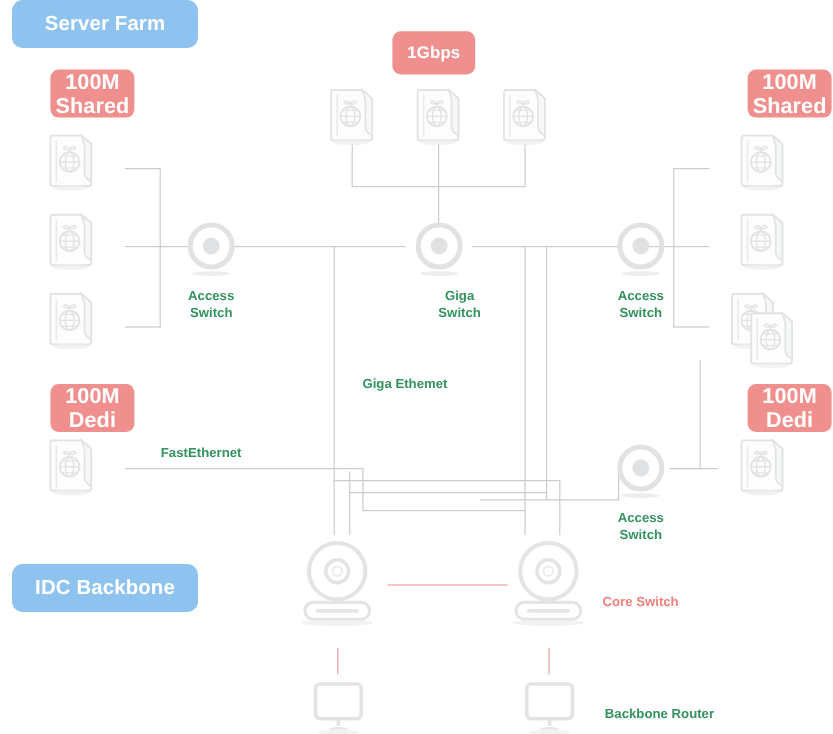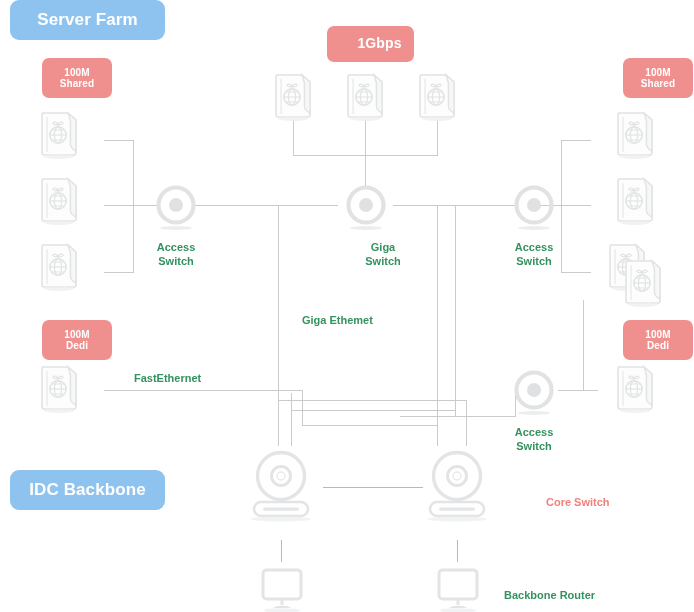--- a/index.html
+++ b/index.html
@@ -32,25 +32,24 @@
     white-space: pre-line;
     letter-spacing: 0.1px;
   }
   .badge.blue {
     background: #8ec3ef;
     font-size: 17px;
     border-radius: 9px;
   }
   .badge.red {
     background: #f0908e;
-    font-size: 10px;
+    font-size: 18px;
   }
   .badge.red.wide {
     font-size: 14px;
-    padding-left: 18px;
   }
 
   
   .label {
     position: absolute;
     font-size: 11px;
     font-weight: bold;
     line-height: 1.28;
     text-align: center;
     white-space: pre-line;
@@ -320,21 +319,21 @@
   <div class="coreswitch" style="left:245px; top:450px;">
     <svg viewBox="0 0 72 72">
         <use href="#icon-core-switch"></use>
       </svg>
   </div>
   <div class="coreswitch" style="left:421px; top:450px;">
     <svg viewBox="0 0 72 72">
         <use href="#icon-core-switch"></use>
       </svg>
   </div>
-  <div class="label salmon left" style="left:502px; top:495px; width:130px;margin-left:44px;">Core Switch</div>
+  <div class="label salmon left" style="left:502px; top:495px; width:130px;">Core Switch</div>
 
   <div class="router" style="left:256px; top:566px;">
     <svg viewBox="0 0 52 48">
         <use href="#icon-router"></use>
       </svg>
   </div>
   <div class="router" style="left:432px; top:566px;">
     <svg viewBox="0 0 52 48">
         <use href="#icon-router"></use>
       </svg>

